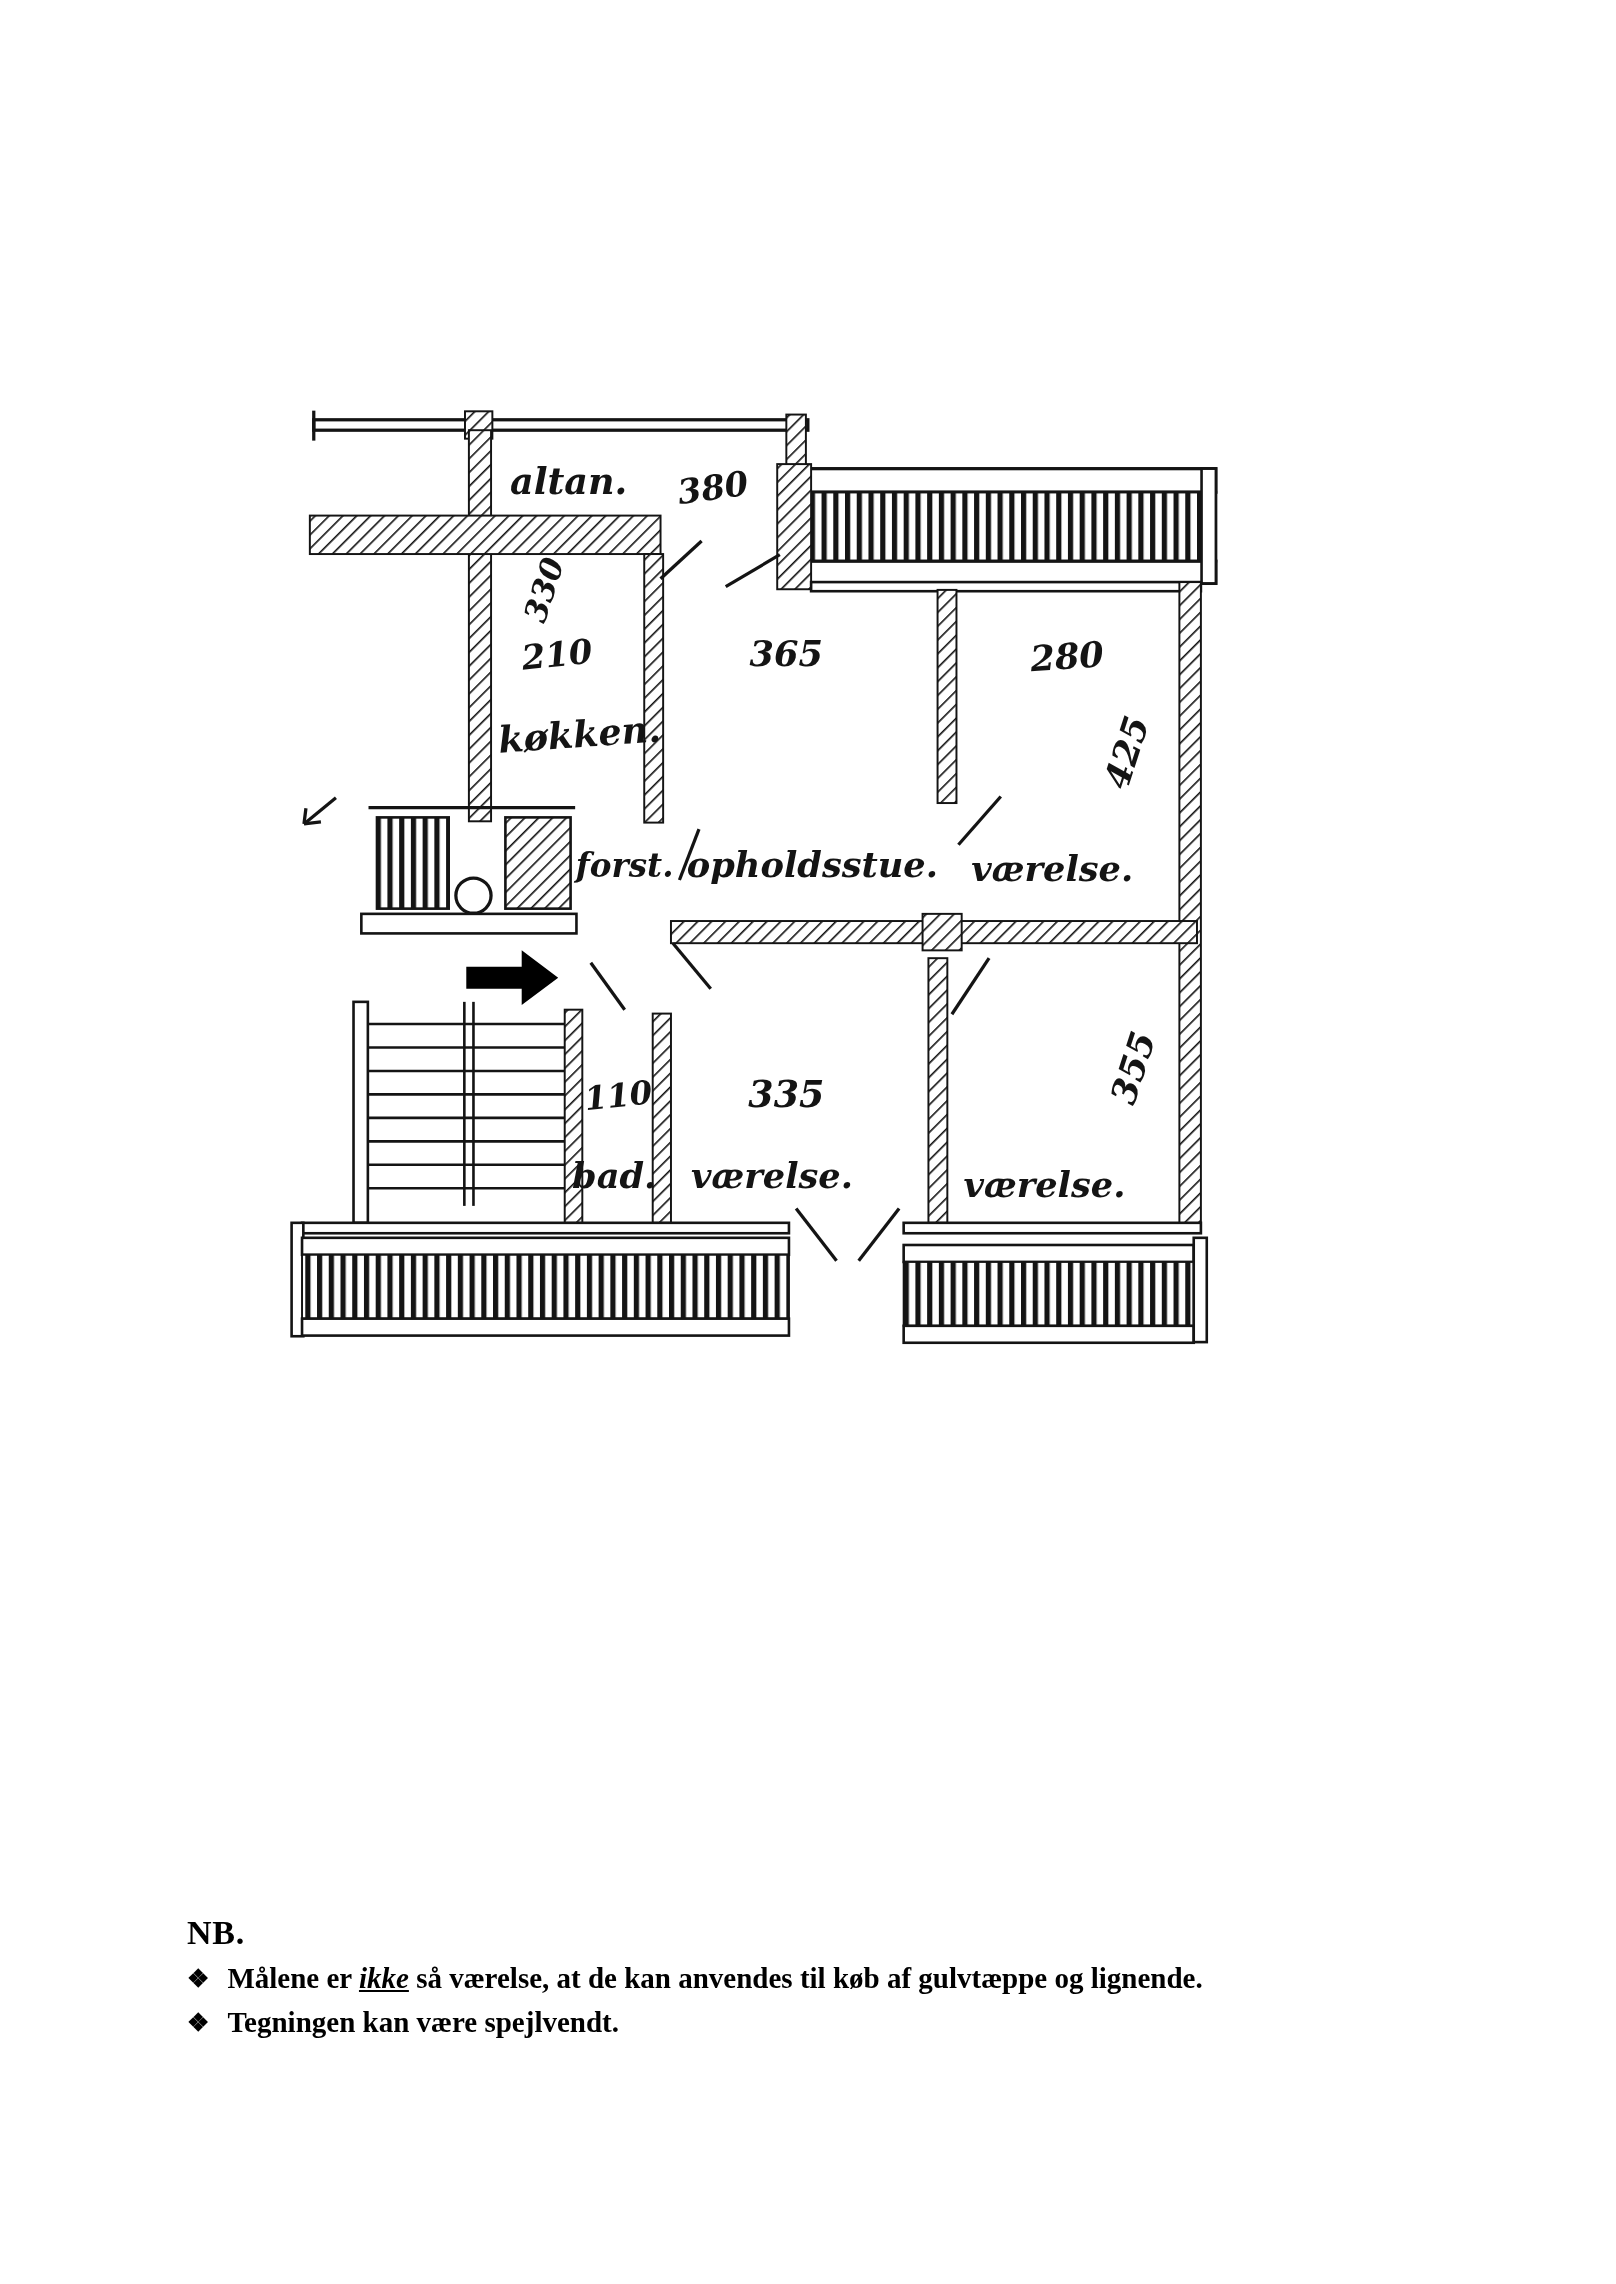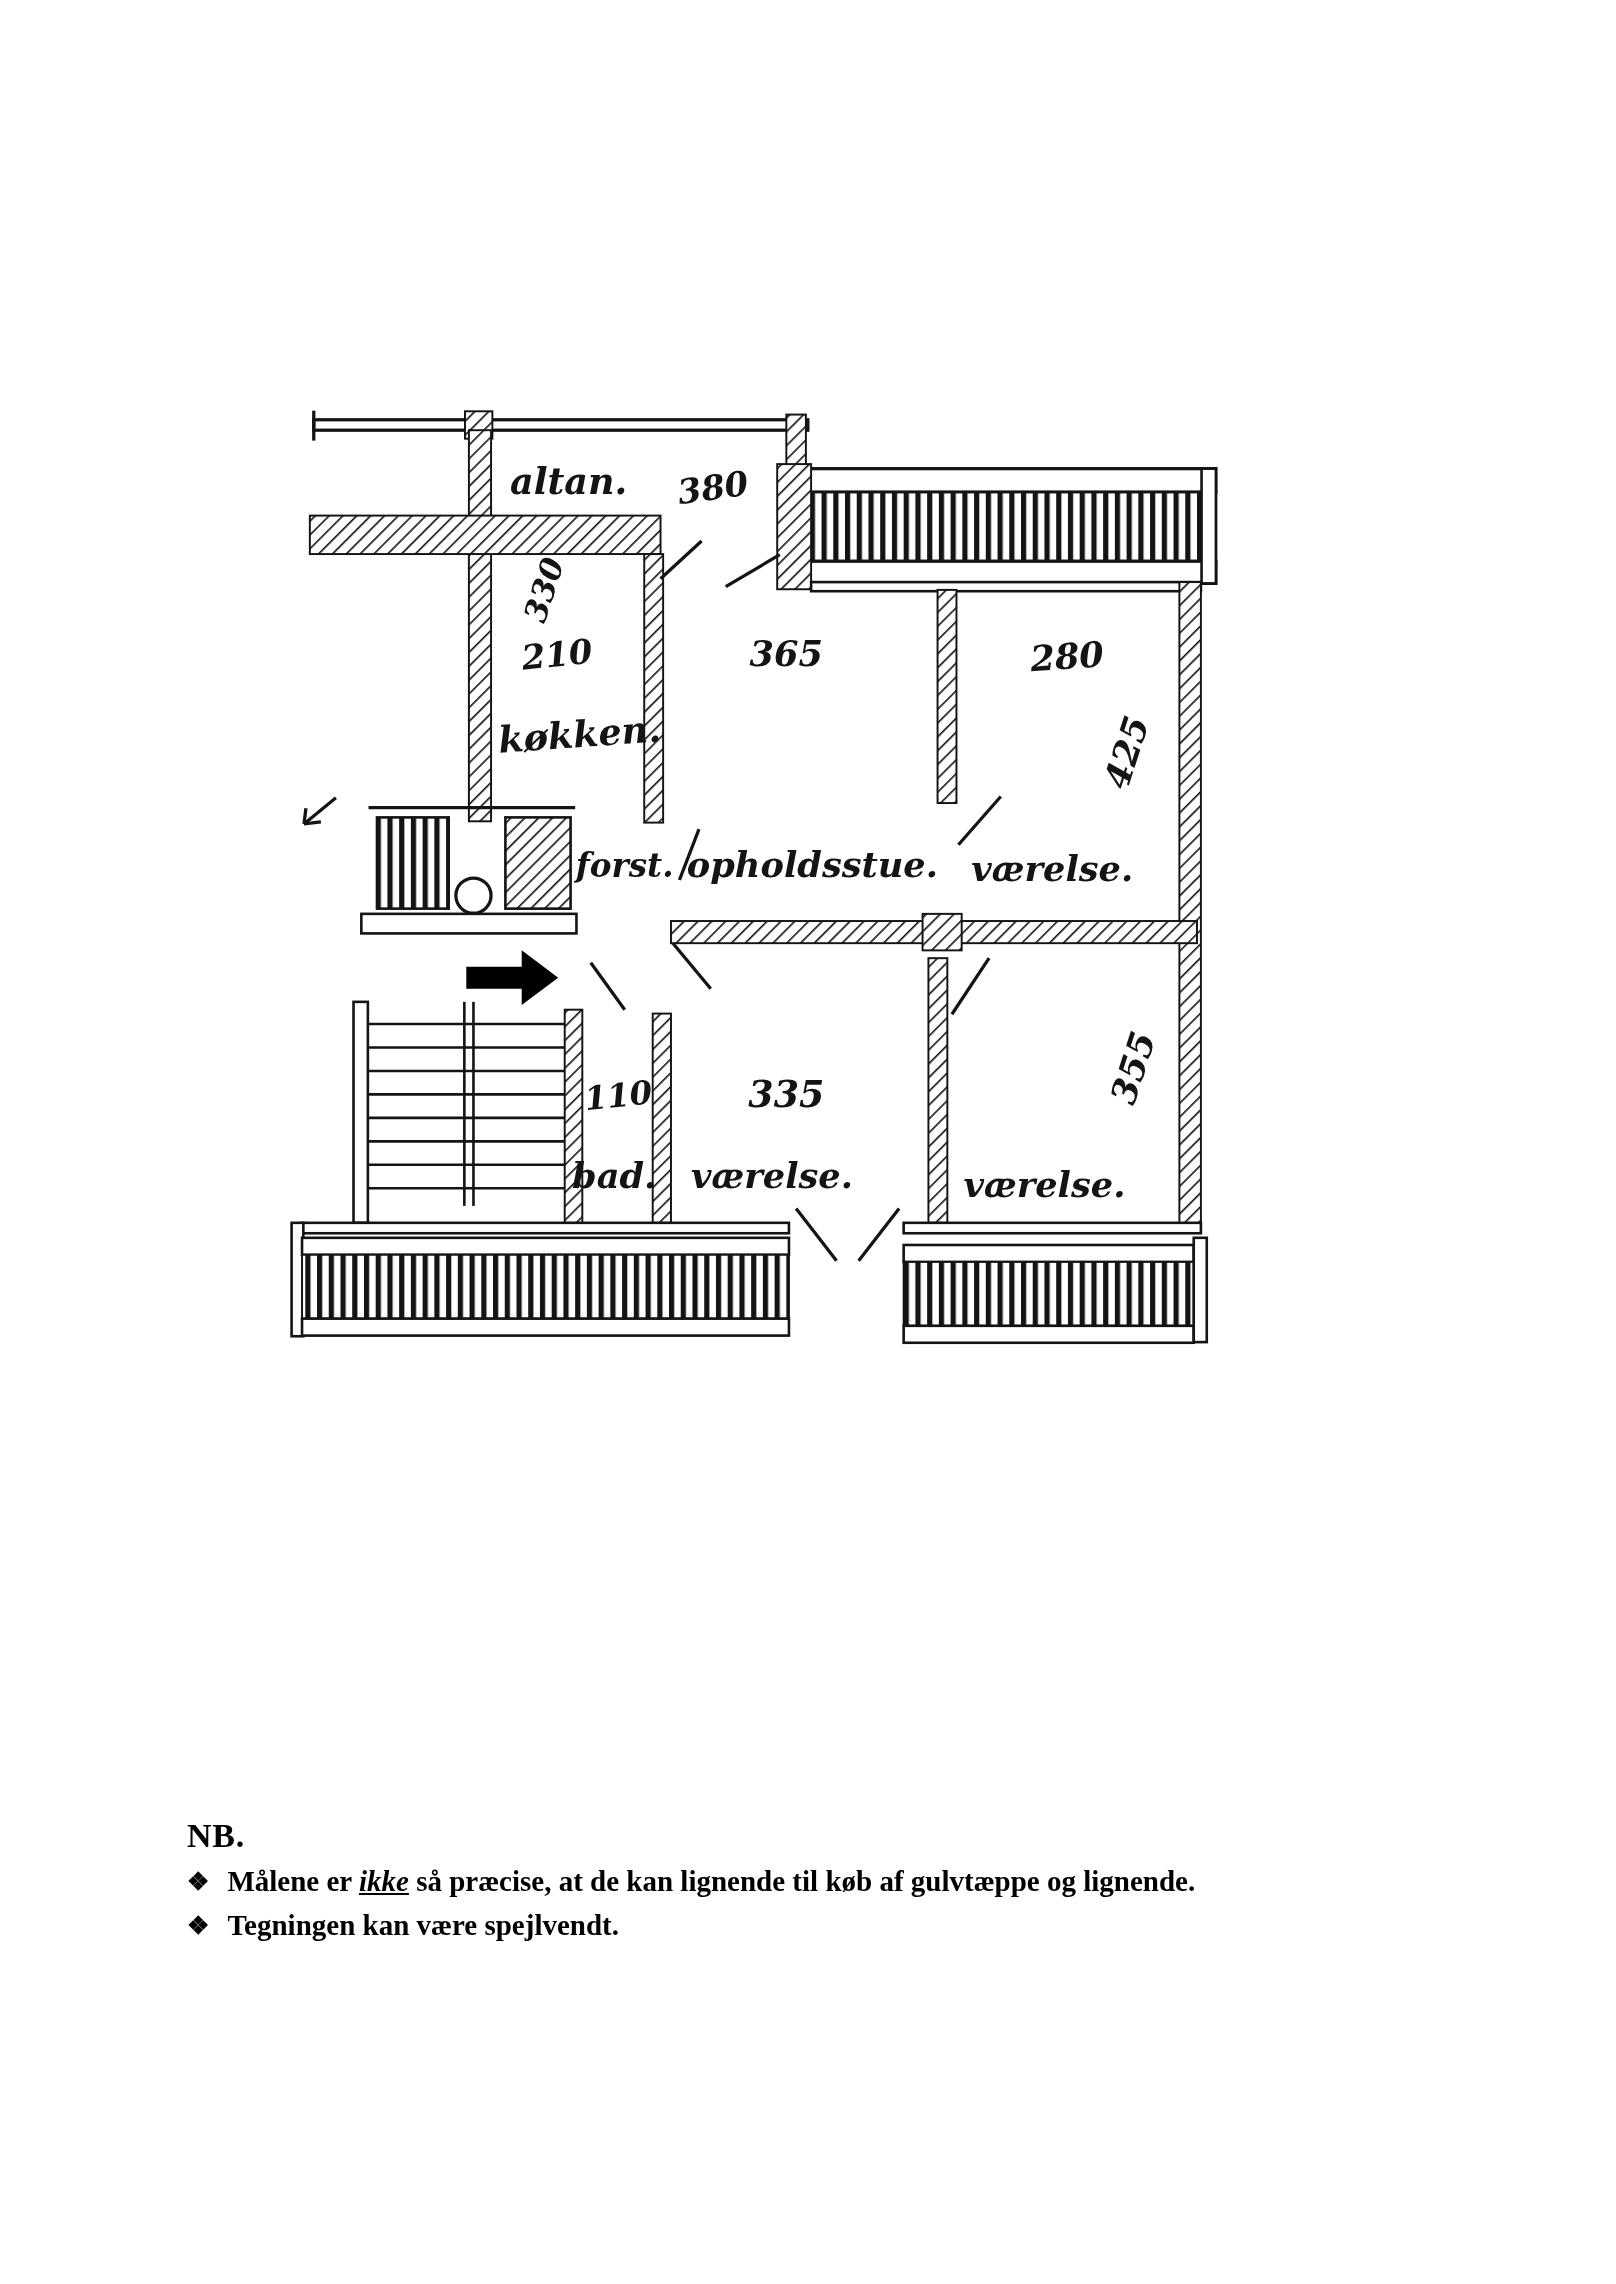--- a/index.html
+++ b/index.html
@@ -6,21 +6,21 @@
   body{
     width:1617px;height:2284px;
     background:#ffffff;
     font-family:"Liberation Serif", serif;
     position:relative;
     overflow:hidden;
   }
   .page{position:absolute;inset:0;border-radius:9px;}
   .plan-svg{position:absolute;left:0;top:0;width:1617px;height:2284px;}
   .notes{
-    position:absolute;left:187px;top:1817px;color:#000;
+    position:absolute;left:187px;top:1914px;color:#000;
     font-family:"Liberation Serif", serif;
   }
   .nb{font-size:34px;font-weight:bold;letter-spacing:0.7px;}
   .note-line{
     display:flex;align-items:baseline;gap:18px;
     font-size:29px;font-weight:bold;margin-top:10.4px;
   }
   .bullet{font-size:25px;transform:translateY(-1.3px);}
   .u{text-decoration:underline;font-style:italic;}
   text{user-select:none;}
@@ -151,21 +151,21 @@
         <text x="1184" y="1822" font-size="54">værelse.</text>
         <text x="1602" y="1836" font-size="54">værelse.</text>
       </g>
     </g>
   </svg>
 
   <div class="notes">
     <div class="nb">NB.</div>
     <div class="note-line">
       <span class="bullet">❖</span>
-      <span><span>Målene er </span><span class="u">ikke</span><span> så præcise, at de kan lignende til køb af gulvtæppe og lignende.</span></span>
+      <span><span>Målene er </span><span class="u">ikke</span><span> så værelse, at de kan anvendes til køb af gulvtæppe og lignende.</span></span>
     </div>
     <div class="note-line">
       <span class="bullet">❖</span>
       <span>Tegningen kan være spejlvendt.</span>
     </div>
   </div>
 
 </div>
 
 

